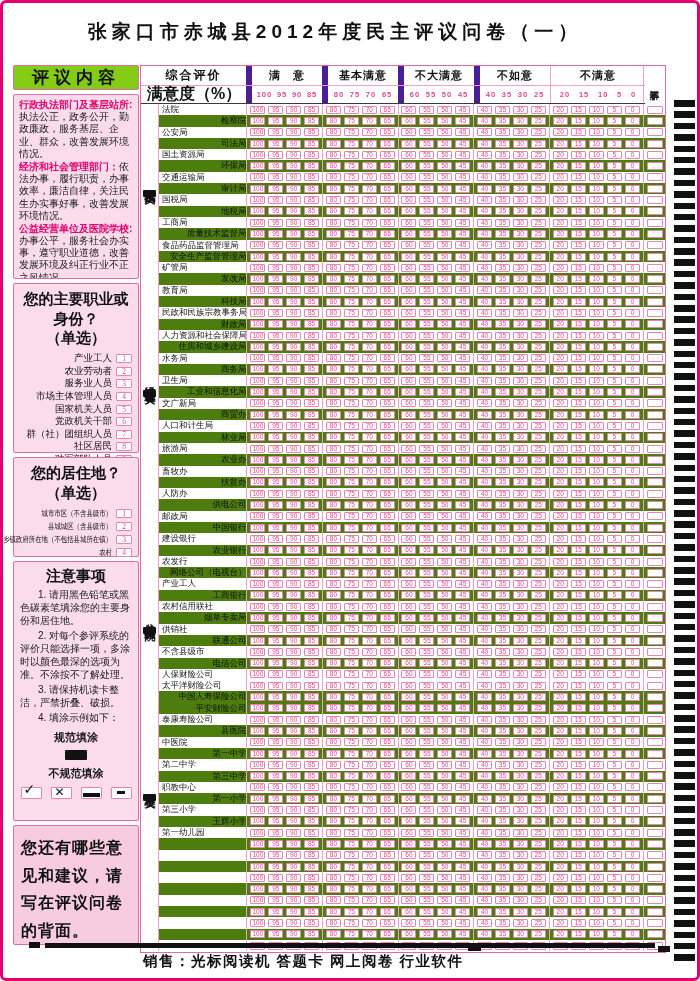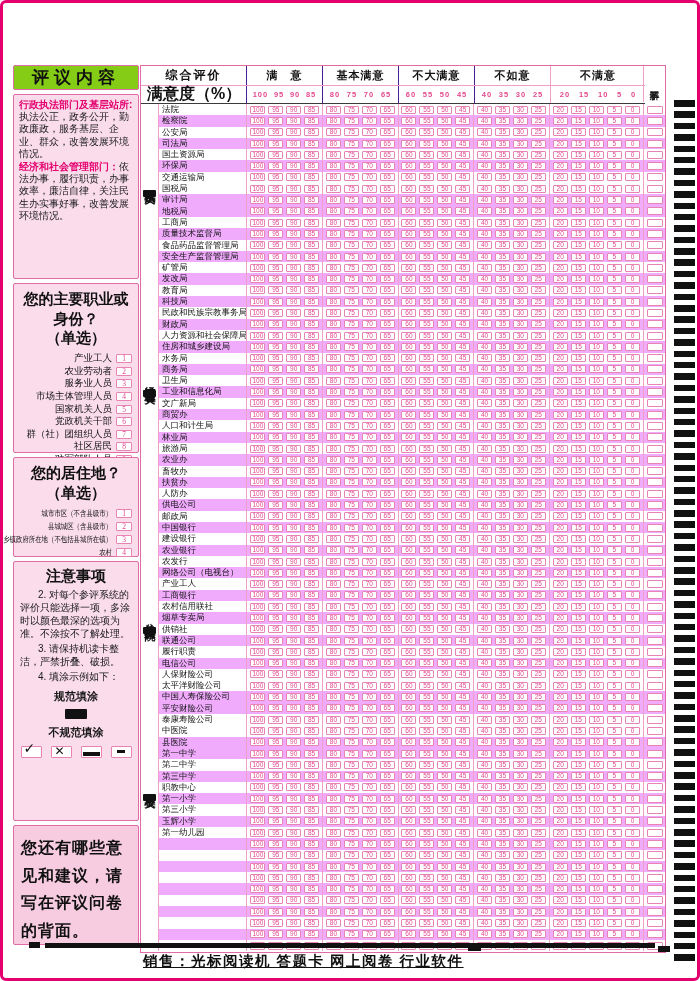--- a/index.html
+++ b/index.html
@@ -48,37 +48,37 @@
   .etable{position:absolute;left:137px;top:62px;width:526px;box-sizing:border-box;
           border:1.5px solid #e06ba6;background:#fff;}
   .thead{position:relative;width:100%;}
   .hrow{display:flex;width:504px;}
   .hrow1{height:19px;border-bottom:1px solid #f0a0c6;}
   .hrow2{height:17px;border-bottom:1.5px solid #3a3a3a;}
   .hc{box-sizing:border-box;display:flex;align-items:center;justify-content:center;
       font-weight:bold;color:#111;}
   .hc-first{width:105px;font-size:12px;letter-spacing:2px;}
   .hrow2 .hc-first{justify-content:flex-start;padding-left:6px;font-size:16px;letter-spacing:0;}
-  .grp4{width:76px;border-left:1px solid #4c1d95;font-size:11px;letter-spacing:1px;}
+  .grp4{width:76px;border-left:6px solid #4c1d95;font-size:11px;letter-spacing:1px;}
   .grp5{width:95px;border-left:1px solid #f0a0c6;font-size:11px;letter-spacing:1px;}
   .hnums{display:flex;align-items:center;justify-content:space-evenly;padding:0;}
   .hnum{color:#e2488e;font-size:7.5px;font-weight:bold;}
   .unknown-head{position:absolute;right:0;top:0;width:22px;height:36px;box-sizing:border-box;
                 border-left:1px solid #f0a0c6;display:flex;align-items:center;justify-content:center;
                 writing-mode:vertical-rl;text-orientation:upright;font-size:9.5px;font-weight:bold;
                 line-height:22px;letter-spacing:0;}
   .tbody{position:relative;width:100%;height:848px;}
   .catcol{position:absolute;left:0;top:0;width:17px;height:100%;}
   .catregion{position:absolute;left:0;width:17px;display:flex;flex-direction:column;
              align-items:center;justify-content:center;}
   .catlabel{writing-mode:vertical-rl;text-orientation:upright;font-size:11px;font-weight:bold;
             letter-spacing:1px;color:#111;line-height:17px;}
   .catmark{width:13px;height:7px;background:#111;margin-top:5px;border-radius:1px;}
   .trow{display:flex;margin-left:17px;height:11.3px;border-left:1px solid #f0a0c6;box-sizing:border-box;}
-  .trow.pink{background:#f0abfc;}
+  .trow.pink{background:#4d7c0f;text-align:right;}
   .tlabel{box-sizing:border-box;width:88px;padding-left:3px;font-size:8.5px;line-height:11.3px;
           white-space:nowrap;overflow:hidden;color:#111;}
   .bgrp{box-sizing:border-box;display:flex;align-items:center;justify-content:space-evenly;
         border-left:1px solid #f0a0c6;}
   .bgrp.g4{width:76px;}
   .bgrp.g5{width:95px;}
   .bubble{box-sizing:border-box;width:15px;height:8px;border:1px solid #e884b4;background:#fff;
           color:#e2488e;font-size:6.5px;line-height:6px;display:flex;align-items:center;
           justify-content:center;border-radius:1px;}
   .unkcell{box-sizing:border-box;width:22px;border-left:1px solid #f0a0c6;display:flex;
@@ -87,33 +87,35 @@
   .lastrow-mark{position:absolute;left:327px;top:841px;width:13px;height:6px;background:#111;}
 
   
   .timing{position:absolute;left:671px;top:97px;width:21px;height:861px;display:flex;
           flex-direction:column;justify-content:space-between;}
   .tmark{width:21px;height:6.5px;background:#111;}
   .bl-sq{position:absolute;left:26px;top:939px;width:11px;height:6px;background:#111;}
   .bl-line{position:absolute;left:42px;top:940px;width:610px;height:4.5px;background:#111;}
   .bl-dash{position:absolute;left:655px;top:943px;width:12px;height:6px;background:#111;}
   .footer{position:absolute;left:140px;top:949px;font-size:14.5px;font-weight:bold;
-          letter-spacing:1.5px;color:#111;text-decoration:underline;}
+          letter-spacing:1.5px;color:#111;}
 </style>
 </head>
 <body>
 
 <div class="page">
 
+  <div class="title">张家口市赤城县2012年度民主评议问卷（一）</div>
 
   <div class="sidebar">
     <div class="box head-box">评议内容</div>
     <div class="box eval-box" id="eval-sections">
         <p class="eval-para"><b class="mag">行政执法部门及基层站所:</b>执法公正，政务公开，勤政廉政，服务基层、企业、群众，改善发展环境情况。</p>
         <p class="eval-para"><b class="mag">经济和社会管理部门：</b>依法办事，履行职责，办事效率，廉洁自律，关注民生办实事好事，改善发展环境情况。</p>
+        <p class="eval-para"><b class="mag">公益经营单位及医院学校:</b>办事公平，服务社会办实事，遵守职业道德，改善发展环境及纠正行业不正之风情况。</p>
       </div>
 
     <div class="box occ-box">
       <div class="box-title">您的主要职业或身份？</div>
       <div class="box-title">（单选）</div>
       <div class="opt-list" id="occ-options">
           <div class="opt-row">
             <span class="opt-label">产业工人</span>
             <span class="opt-bubble">1</span>
           </div>
@@ -175,20 +177,21 @@
           <div class="opt-row">
             <span class="opt-label">农村</span>
             <span class="opt-bubble">4</span>
           </div>
         </div>
     </div>
 
     <div class="box notes-box">
       <div class="box-title">注意事项</div>
       <div id="notes-items">
+          <p class="note-para">1. 请用黑色铅笔或黑色碳素笔填涂您的主要身份和居住地。</p>
           <p class="note-para">2. 对每个参评系统的评价只能选择一项，多涂时以颜色最深的选项为准。不涂按不了解处理。</p>
           <p class="note-para">3. 请保持机读卡整洁，严禁折叠、破损。</p>
           <p class="note-para">4. 填涂示例如下：</p>
         </div>
       <div class="fill-label">规范填涂</div>
       <div class="good-fill"></div>
       <div class="fill-label">不规范填涂</div>
       <div class="ex-row">
         <span class="ex ex-check"></span>
         <span class="ex ex-x"></span>
@@ -518,20 +521,57 @@
             <span class="bubble">20</span>
             <span class="bubble">15</span>
             <span class="bubble">10</span>
             <span class="bubble">5</span>
             <span class="bubble">0</span>
           </div>
           <div class="unkcell">
             <span class="unkbox"></span>
           </div>
         </div>
+        <div class="trow pink">
+          <div class="tlabel">审计局</div>
+          <div class="bgrp g4">
+            <span class="bubble">100</span>
+            <span class="bubble">95</span>
+            <span class="bubble">90</span>
+            <span class="bubble">85</span>
+          </div>
+          <div class="bgrp g4">
+            <span class="bubble">80</span>
+            <span class="bubble">75</span>
+            <span class="bubble">70</span>
+            <span class="bubble">65</span>
+          </div>
+          <div class="bgrp g4">
+            <span class="bubble">60</span>
+            <span class="bubble">55</span>
+            <span class="bubble">50</span>
+            <span class="bubble">45</span>
+          </div>
+          <div class="bgrp g4">
+            <span class="bubble">40</span>
+            <span class="bubble">35</span>
+            <span class="bubble">30</span>
+            <span class="bubble">25</span>
+          </div>
+          <div class="bgrp g5">
+            <span class="bubble">20</span>
+            <span class="bubble">15</span>
+            <span class="bubble">10</span>
+            <span class="bubble">5</span>
+            <span class="bubble">0</span>
+          </div>
+          <div class="unkcell">
+            <span class="unkbox"></span>
+          </div>
+        </div>
         <div class="trow white">
           <div class="tlabel">国税局</div>
           <div class="bgrp g4">
             <span class="bubble">100</span>
             <span class="bubble">95</span>
             <span class="bubble">90</span>
             <span class="bubble">85</span>
           </div>
           <div class="bgrp g4">
             <span class="bubble">80</span>
@@ -556,57 +596,20 @@
             <span class="bubble">15</span>
             <span class="bubble">10</span>
             <span class="bubble">5</span>
             <span class="bubble">0</span>
           </div>
           <div class="unkcell">
             <span class="unkbox"></span>
           </div>
         </div>
         <div class="trow pink">
-          <div class="tlabel">审计局</div>
-          <div class="bgrp g4">
-            <span class="bubble">100</span>
-            <span class="bubble">95</span>
-            <span class="bubble">90</span>
-            <span class="bubble">85</span>
-          </div>
-          <div class="bgrp g4">
-            <span class="bubble">80</span>
-            <span class="bubble">75</span>
-            <span class="bubble">70</span>
-            <span class="bubble">65</span>
-          </div>
-          <div class="bgrp g4">
-            <span class="bubble">60</span>
-            <span class="bubble">55</span>
-            <span class="bubble">50</span>
-            <span class="bubble">45</span>
-          </div>
-          <div class="bgrp g4">
-            <span class="bubble">40</span>
-            <span class="bubble">35</span>
-            <span class="bubble">30</span>
-            <span class="bubble">25</span>
-          </div>
-          <div class="bgrp g5">
-            <span class="bubble">20</span>
-            <span class="bubble">15</span>
-            <span class="bubble">10</span>
-            <span class="bubble">5</span>
-            <span class="bubble">0</span>
-          </div>
-          <div class="unkcell">
-            <span class="unkbox"></span>
-          </div>
-        </div>
-        <div class="trow pink">
           <div class="tlabel">地税局</div>
           <div class="bgrp g4">
             <span class="bubble">100</span>
             <span class="bubble">95</span>
             <span class="bubble">90</span>
             <span class="bubble">85</span>
           </div>
           <div class="bgrp g4">
             <span class="bubble">80</span>
             <span class="bubble">75</span>
@@ -2036,21 +2039,21 @@
             <span class="bubble">15</span>
             <span class="bubble">10</span>
             <span class="bubble">5</span>
             <span class="bubble">0</span>
           </div>
           <div class="unkcell">
             <span class="unkbox"></span>
           </div>
         </div>
         <div class="trow white">
-          <div class="tlabel">履行职责</div>
+          <div class="tlabel">不含县级市</div>
           <div class="bgrp g4">
             <span class="bubble">100</span>
             <span class="bubble">95</span>
             <span class="bubble">90</span>
             <span class="bubble">85</span>
           </div>
           <div class="bgrp g4">
             <span class="bubble">80</span>
             <span class="bubble">75</span>
             <span class="bubble">70</span>
@@ -2294,59 +2297,59 @@
             <span class="bubble">20</span>
             <span class="bubble">15</span>
             <span class="bubble">10</span>
             <span class="bubble">5</span>
             <span class="bubble">0</span>
           </div>
           <div class="unkcell">
             <span class="unkbox"></span>
           </div>
         </div>
+        <div class="trow pink">
+          <div class="tlabel">县医院</div>
+          <div class="bgrp g4">
+            <span class="bubble">100</span>
+            <span class="bubble">95</span>
+            <span class="bubble">90</span>
+            <span class="bubble">85</span>
+          </div>
+          <div class="bgrp g4">
+            <span class="bubble">80</span>
+            <span class="bubble">75</span>
+            <span class="bubble">70</span>
+            <span class="bubble">65</span>
+          </div>
+          <div class="bgrp g4">
+            <span class="bubble">60</span>
+            <span class="bubble">55</span>
+            <span class="bubble">50</span>
+            <span class="bubble">45</span>
+          </div>
+          <div class="bgrp g4">
+            <span class="bubble">40</span>
+            <span class="bubble">35</span>
+            <span class="bubble">30</span>
+            <span class="bubble">25</span>
+          </div>
+          <div class="bgrp g5">
+            <span class="bubble">20</span>
+            <span class="bubble">15</span>
+            <span class="bubble">10</span>
+            <span class="bubble">5</span>
+            <span class="bubble">0</span>
+          </div>
+          <div class="unkcell">
+            <span class="unkbox"></span>
+          </div>
+        </div>
         <div class="trow white">
           <div class="tlabel">中医院</div>
-          <div class="bgrp g4">
-            <span class="bubble">100</span>
-            <span class="bubble">95</span>
-            <span class="bubble">90</span>
-            <span class="bubble">85</span>
-          </div>
-          <div class="bgrp g4">
-            <span class="bubble">80</span>
-            <span class="bubble">75</span>
-            <span class="bubble">70</span>
-            <span class="bubble">65</span>
-          </div>
-          <div class="bgrp g4">
-            <span class="bubble">60</span>
-            <span class="bubble">55</span>
-            <span class="bubble">50</span>
-            <span class="bubble">45</span>
-          </div>
-          <div class="bgrp g4">
-            <span class="bubble">40</span>
-            <span class="bubble">35</span>
-            <span class="bubble">30</span>
-            <span class="bubble">25</span>
-          </div>
-          <div class="bgrp g5">
-            <span class="bubble">20</span>
-            <span class="bubble">15</span>
-            <span class="bubble">10</span>
-            <span class="bubble">5</span>
-            <span class="bubble">0</span>
-          </div>
-          <div class="unkcell">
-            <span class="unkbox"></span>
-          </div>
-        </div>
-        <div class="trow pink">
-          <div class="tlabel">县医院</div>
           <div class="bgrp g4">
             <span class="bubble">100</span>
             <span class="bubble">95</span>
             <span class="bubble">90</span>
             <span class="bubble">85</span>
           </div>
           <div class="bgrp g4">
             <span class="bubble">80</span>
             <span class="bubble">75</span>
             <span class="bubble">70</span>

